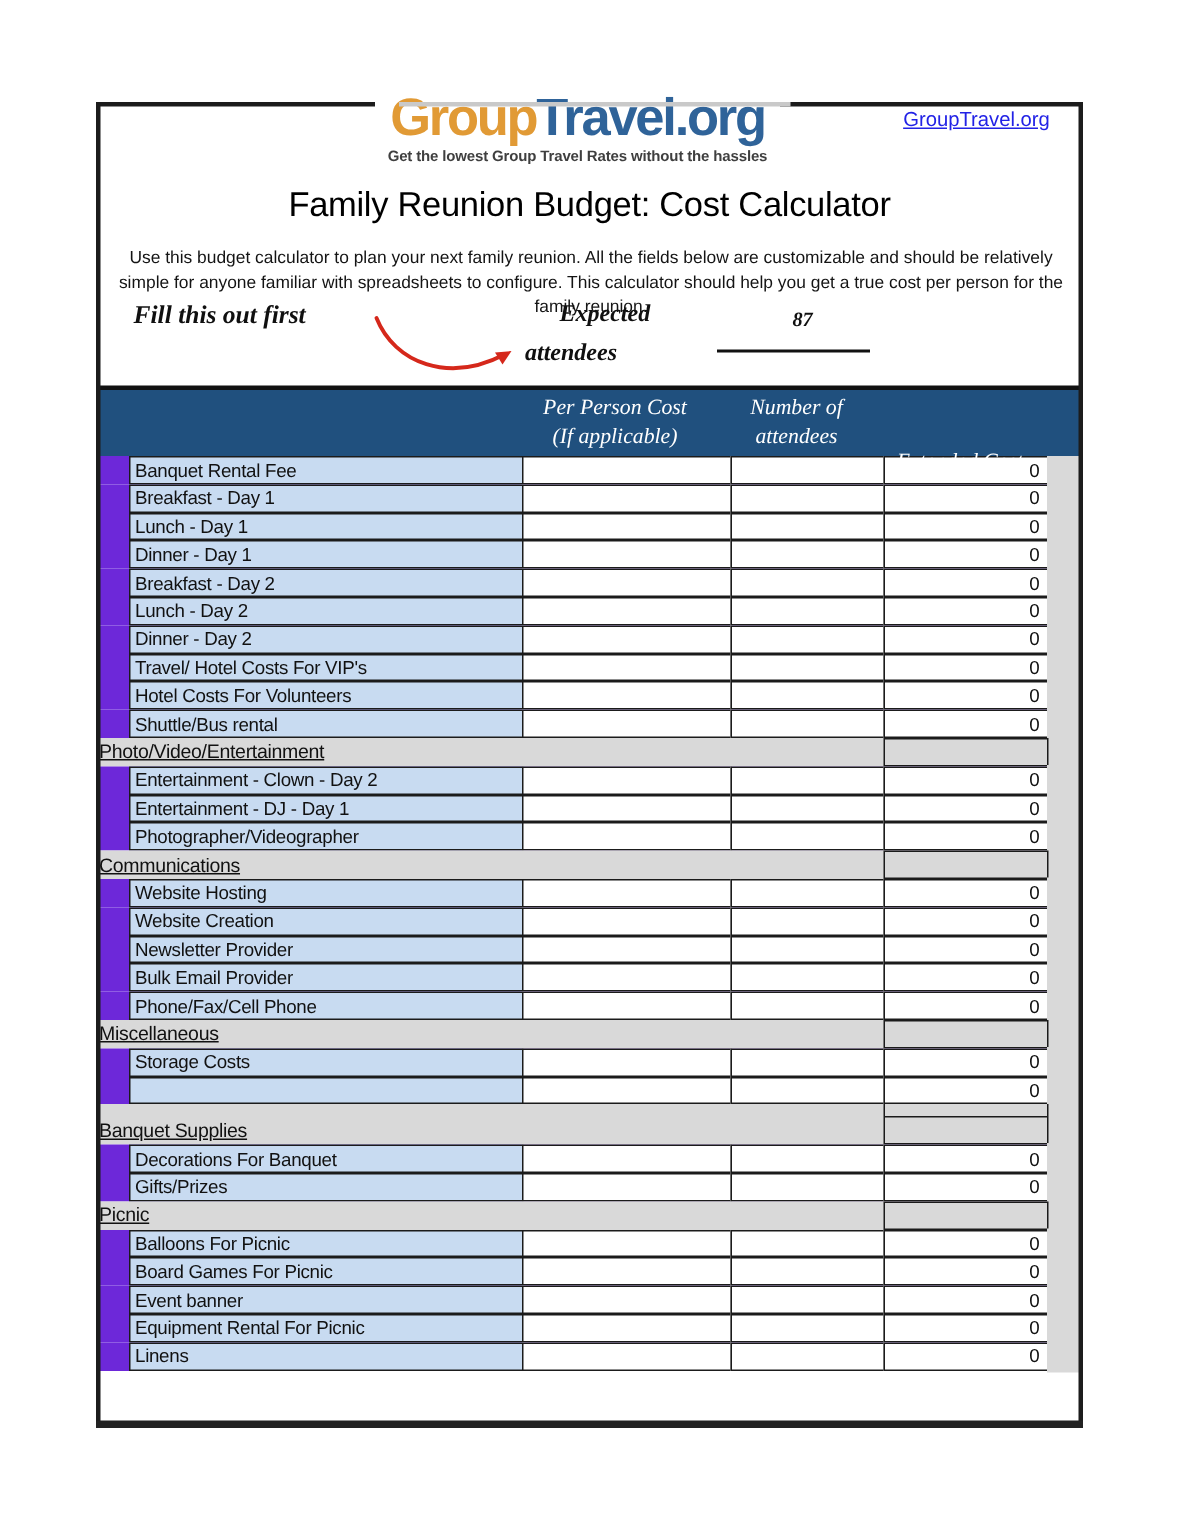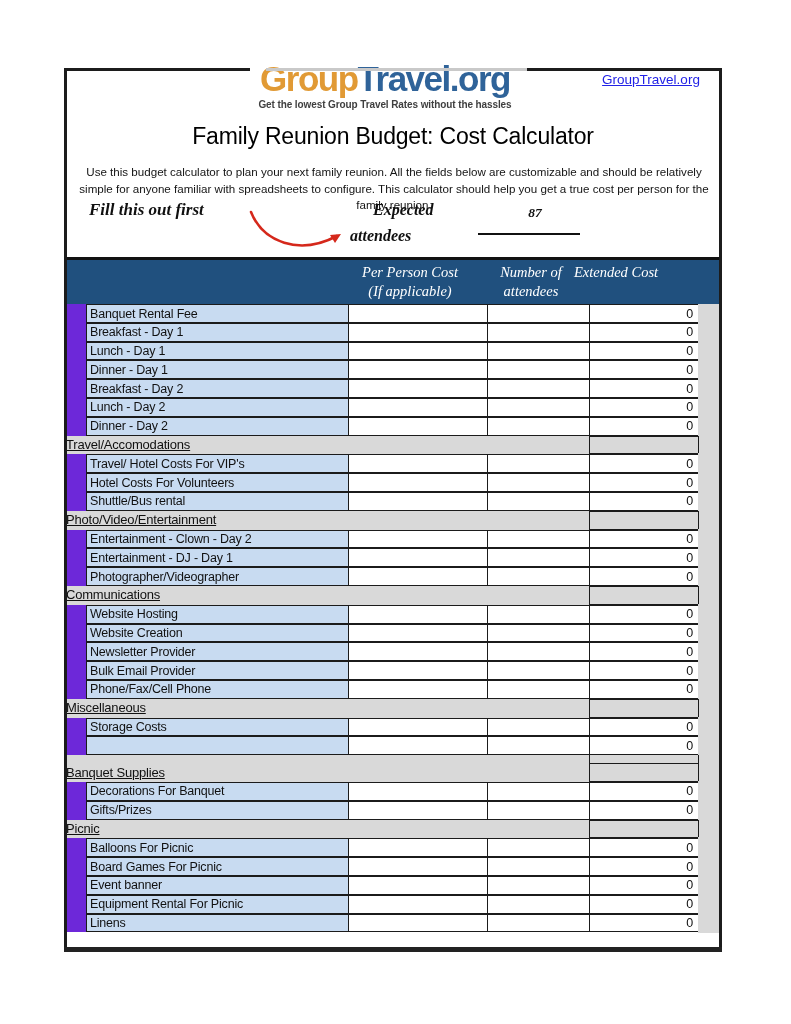--- a/index.html
+++ b/index.html
@@ -38,21 +38,21 @@
   .val-line{position:absolute;left:478px;top:233px;width:102px;height:2px;background:#111;z-index:2;}
   .arrow-svg{position:absolute;left:237px;top:206px;z-index:2;}
 
   
   .header-rule{position:absolute;left:64px;top:257px;width:658px;height:2.5px;background:#111;z-index:2;}
   .blue-bar{position:absolute;left:64px;top:259.5px;width:658px;height:44.5px;background:var(--bar,#20507E);z-index:2;}
   .bh{position:absolute;color:#fff;text-align:center;font-size:14.5px;line-height:19.5px;
       font-family:cursive;font-style:italic;font-weight:400;top:3px;}
   .bh-pp{left:270px;width:152px;}
   .bh-att{left:407px;width:120px;}
-  .bh-ext{left:492px;width:120px;}
+  .bh-ext{left:516px;width:120px;margin-top:36px;}
 
   
   .table{position:absolute;left:64px;top:304px;width:656px;height:644px;z-index:1;background:#fff;}
   .srow{position:relative;height:18.8px;background:var(--gray,#D9D9D9);}
   .srow .name{position:absolute;left:2px;top:1.5px;font-size:13px;text-decoration:underline;letter-spacing:-0.2px;}
   .srow .extcell{position:absolute;left:525px;width:110px;top:0;bottom:0;border:1.5px solid #1b1b1b;box-sizing:border-box;}
   .row{position:relative;height:18.8px;background:#6d28d9;}
   .row::after{content:'';position:absolute;left:634px;right:0;top:-1px;bottom:-1px;background:var(--gray,#D9D9D9);}
   .c{position:absolute;top:0;bottom:0;box-sizing:border-box;border:1.5px solid #1b1b1b;
      font-size:12.5px;letter-spacing:-0.2px;overflow:hidden;}
@@ -146,24 +146,20 @@
     <span class="c pp"></span>
     <span class="c att"></span>
     <span class="c ext">0</span>
   </div>
       <div class="row">
     <span class="c label">Dinner - Day 2</span>
     <span class="c pp"></span>
     <span class="c att"></span>
     <span class="c ext">0</span>
   </div>
-      <div class="srow">
-    <span class="name">Travel/Accomodations</span>
-    <span class="extcell"></span>
-  </div>
       <div class="row">
     <span class="c label">Travel/ Hotel Costs For VIP's</span>
     <span class="c pp"></span>
     <span class="c att"></span>
     <span class="c ext">0</span>
   </div>
       <div class="row">
     <span class="c label">Hotel Costs For Volunteers</span>
     <span class="c pp"></span>
     <span class="c att"></span>

